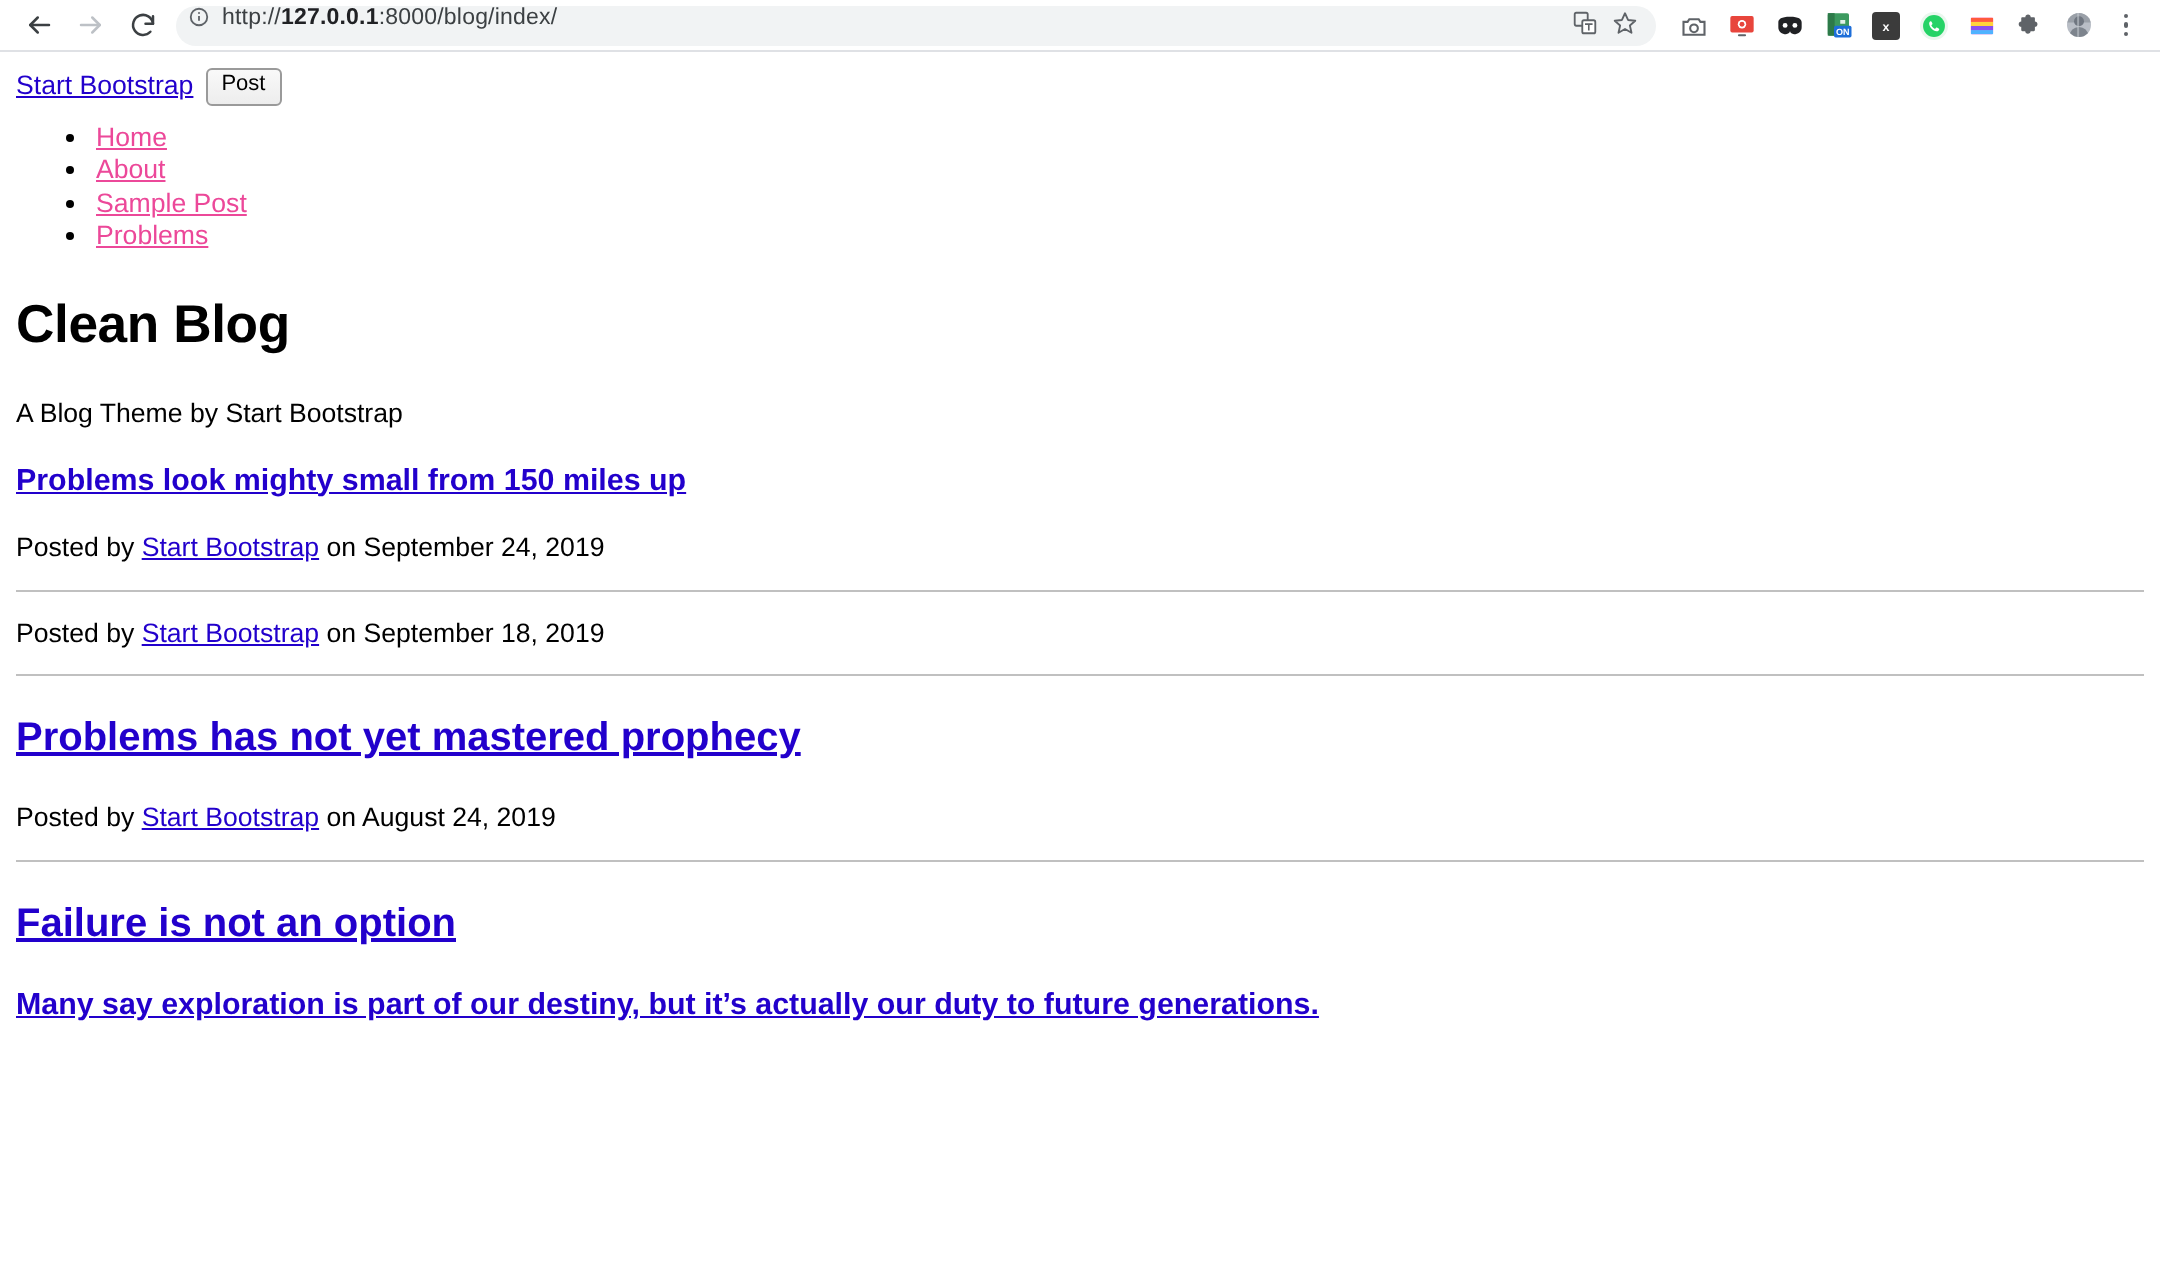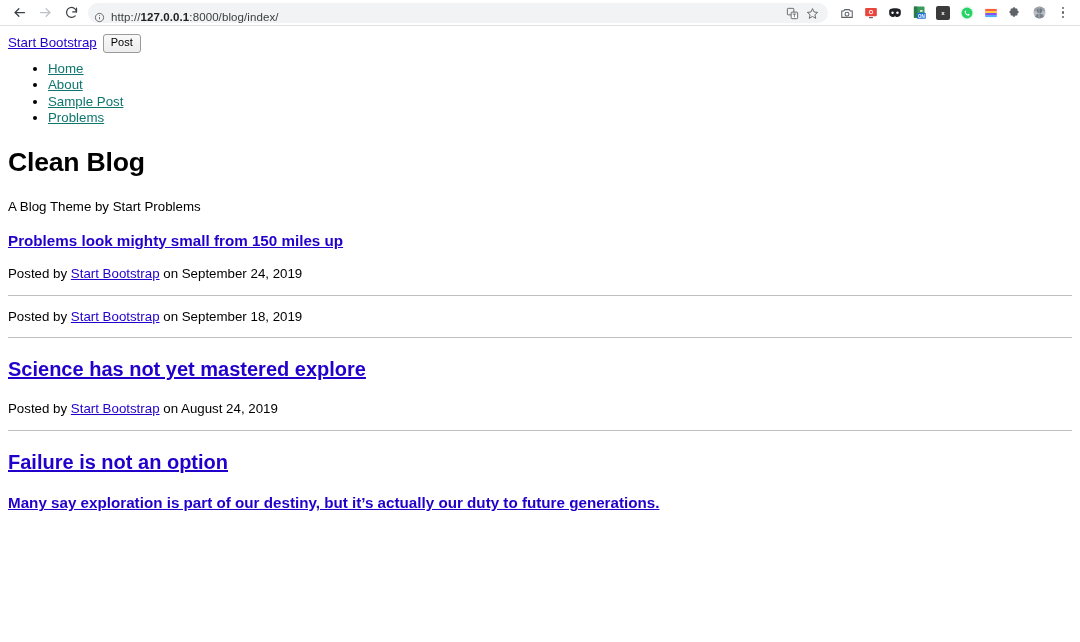--- a/index.html
+++ b/index.html
@@ -28,21 +28,21 @@
   }
   .nav-btn svg { display: block; }
 
   .omnibox {
     flex: 1 1 auto;
     height: 20px;
     margin: 0 6px 0 4px;
     background: #f1f3f4;
     border-radius: 10px;
     display: flex;
-    align-items: flex-end;
+    align-items: flex-start;
     padding: 0 6px;
     min-width: 0;
   }
   .omni-info { flex: 0 0 auto; margin-right: 6px; display: flex; }
   .omni-url {
     flex: 1 1 auto;
     font-size: 11.5px;
     color: #3c4043;
     white-space: nowrap;
     overflow: hidden;
@@ -99,21 +99,21 @@
     margin: 8px 0 8px 0;
     padding-left: 40px;
     list-style: disc;
   }
   ul.navlist li {
     font-size: 13.3px;
     line-height: 16.4px;
     color: #000;
   }
   ul.navlist li a {
-    color: #0f766e;
+    color: #ec4899;
     text-decoration: underline;
     cursor: pointer;
   }
 
   h1.site-title {
     font-size: 26.6px;
     font-weight: bold;
     margin: 21px 0 21px 0;
     color: #000;
     line-height: 1.15;
@@ -317,35 +317,35 @@
   </div>
 
   <ul class="navlist">
     <li><a>Home</a></li>
     <li><a>About</a></li>
     <li><a>Sample Post</a></li>
     <li><a>Problems</a></li>
   </ul>
 
   <h1 class="site-title">Clean Blog</h1>
-  <p class="site-sub">A Blog Theme by Start Problems</p>
+  <p class="site-sub">A Blog Theme by Start Bootstrap</p>
 
   <div class="post">
     <h3 class="post-sub"><a>Problems look mighty small from 150 miles up</a></h3>
     <p class="post-meta"><span>Posted by</span> <a>Start Bootstrap</a> <span>on</span> <span>September 24, 2019</span></p>
   </div>
   <hr class="sep">
 
   <div class="post">
     <p class="post-meta"><span>Posted by</span> <a>Start Bootstrap</a> <span>on</span> <span>September 18, 2019</span></p>
   </div>
   <hr class="sep">
 
   <div class="post">
-    <h2 class="post-title"><a>Science has not yet mastered explore</a></h2>
+    <h2 class="post-title"><a>Problems has not yet mastered prophecy</a></h2>
     <p class="post-meta"><span>Posted by</span> <a>Start Bootstrap</a> <span>on</span> <span>August 24, 2019</span></p>
   </div>
   <hr class="sep">
 
   <div class="post">
     <h2 class="post-title"><a>Failure is not an option</a></h2>
     <h3 class="post-sub"><a>Many say exploration is part of our destiny, but it’s actually our duty to future generations.</a></h3>
 
   </div>
 

